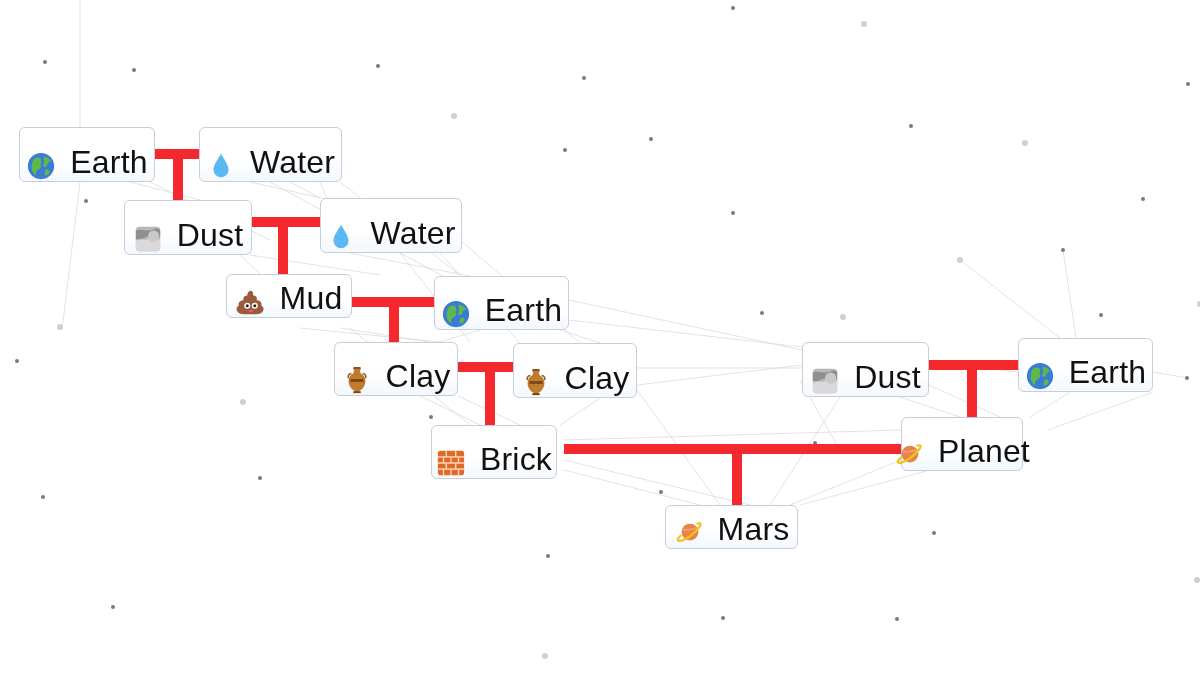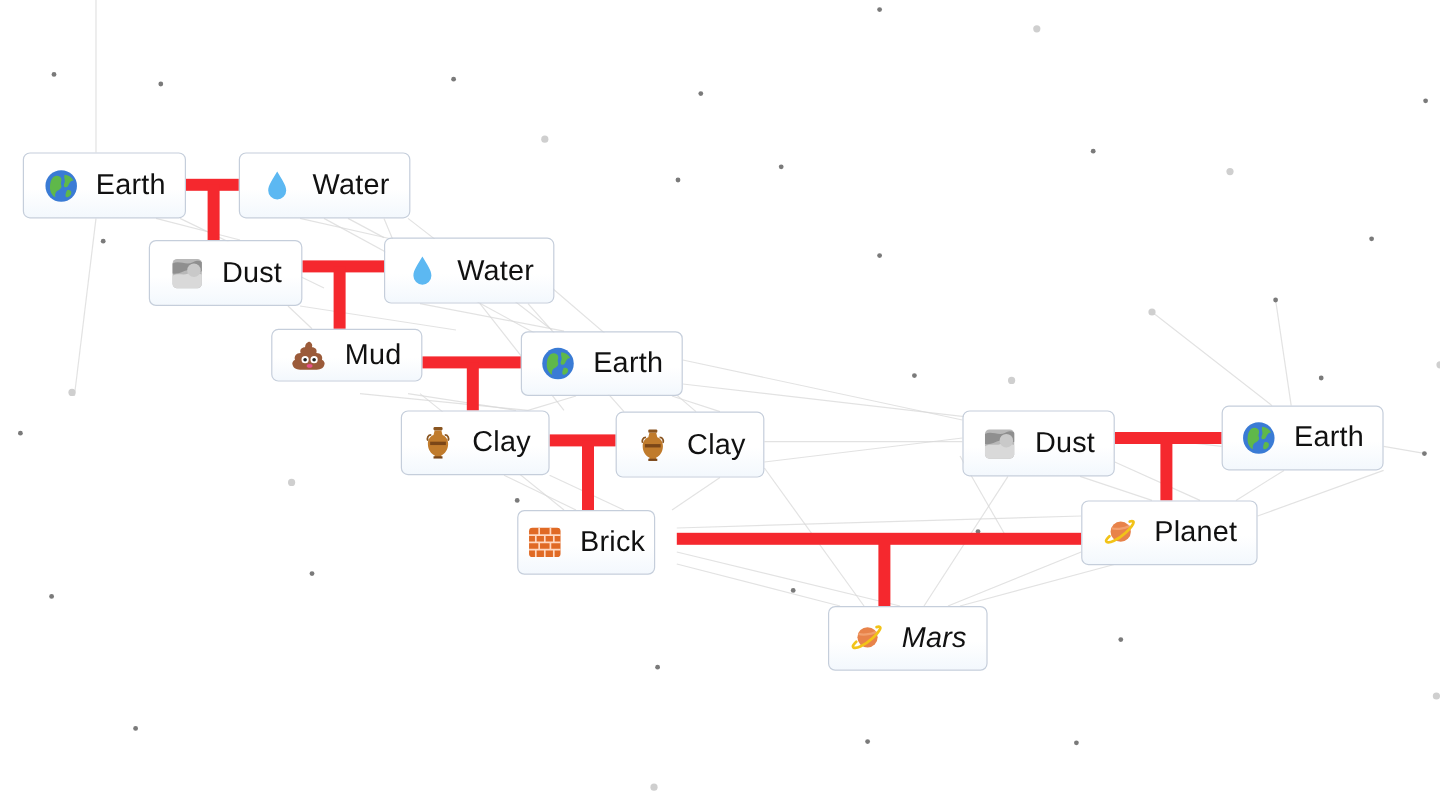--- a/index.html
+++ b/index.html
@@ -20,28 +20,28 @@
   #bg-svg, #link-svg {
     position: absolute;
     left: 0; top: 0;
     width: 1200px; height: 675px;
     pointer-events: none;
   }
   .item {
     position: absolute;
     box-sizing: border-box;
     display: flex;
-    align-items: center;
+    align-items: flex-end;
     justify-content: center;
     gap: 14px;
     border: 1px solid #c5cedb;
     border-radius: 6px;
     background: linear-gradient(180deg, #ffffff 0%, #ffffff 55%, #f3f8fd 100%);
     color: #111111;
-    font-size: 24px;
+    font-size: 32px;
     font-weight: 500;
     cursor: pointer;
     user-select: none;
     z-index: 3;
   }
   .item .emoji {
     width: 30px;
     height: 30px;
     display: inline-flex;
     align-items: center;
@@ -241,21 +241,21 @@
   <svg viewBox="0 0 32 32">
             <rect x="12" y="2" width="8" height="3" rx="1" fill="#8a5520"></rect>
             <path d="M13 5h6l1 4c3 1 5 4 5 8 0 5-3 9-6 10v2h-6v-2c-3-1-6-5-6-10 0-4 2-7 5-8z" fill="#c07b2c"></path>
             <path d="M10 9c-3 0-4 3-3 5M22 9c3 0 4 3 3 5" stroke="#8a5520" stroke-width="1.6" fill="none"></path>
             <rect x="9" y="15" width="14" height="3" fill="#7a4618"></rect>
             <rect x="12" y="28" width="8" height="2" fill="#7a4618"></rect>
           </svg>
 </span>
         <span class="label">Clay</span>
       </div>
-      <div class="item" style="left: 431px; top: 425px; width: 115px; height: 54px;">
+      <div class="item" style="left: 431px; top: 425px; width: 126px; height: 54px;">
         <span class="emoji">
   <svg viewBox="0 0 32 32">
             <rect x="2" y="3" width="28" height="26" rx="3" fill="#e06a25"></rect>
             <g stroke="#ffd8c0" stroke-width="1.5">
               <line x1="2" y1="9.5" x2="30" y2="9.5"></line>
               <line x1="2" y1="16" x2="30" y2="16"></line>
               <line x1="2" y1="22.5" x2="30" y2="22.5"></line>
               <line x1="11" y1="3" x2="11" y2="9.5"></line>
               <line x1="21" y1="3" x2="21" y2="9.5"></line>
               <line x1="16" y1="9.5" x2="16" y2="16"></line>
@@ -286,31 +286,31 @@
         <span class="emoji">
   <svg viewBox="0 0 32 32">
             <circle cx="16" cy="16" r="14" fill="#3a7bd5"></circle>
             <path d="M9 8c3-2 6-1 7 1s-1 4 0 6-1 4-3 5-3 4-2 6c-3-1-5-5-5-9s1-7 3-9z" fill="#5fb84a"></path>
             <path d="M19 6c3 0 6 2 8 5-2 0-3 1-4 3s-1 3-3 3-2-2-1-4-1-4 0-7z" fill="#5fb84a"></path>
             <path d="M21 20c2-1 4 0 4 2s-2 4-4 4-1-4 0-6z" fill="#5fb84a"></path>
           </svg>
 </span>
         <span class="label">Earth</span>
       </div>
-      <div class="item" style="left: 901px; top: 417px; width: 147px; height: 54px;">
+      <div class="item" style="left: 901px; top: 417px; width: 122px; height: 54px;">
         <span class="emoji">
   <svg viewBox="0 0 32 32">
             <circle cx="17" cy="15" r="9" fill="#e8834a"></circle>
             <path d="M9 12c3 1 10 1 16-2" stroke="#f2a06e" stroke-width="2" fill="none"></path>
             <path d="M25 6c3-1 4 0 3 2-2 4-10 12-17 15-4 2-7 2-7 0 0-1 1-2 3-4" stroke="#f2c318" stroke-width="2.4" fill="none" stroke-linecap="round"></path>
           </svg>
 </span>
         <span class="label">Planet</span>
       </div>
-      <div class="item" style="left: 690px; top: 505px; width: 133px; height: 54px; font-style: italic;">
+      <div class="item" style="left: 665px; top: 505px; width: 133px; height: 44px;">
         <span class="emoji">
   <svg viewBox="0 0 32 32">
             <circle cx="17" cy="15" r="9" fill="#e8834a"></circle>
             <path d="M9 12c3 1 10 1 16-2" stroke="#f2a06e" stroke-width="2" fill="none"></path>
             <path d="M25 6c3-1 4 0 3 2-2 4-10 12-17 15-4 2-7 2-7 0 0-1 1-2 3-4" stroke="#f2c318" stroke-width="2.4" fill="none" stroke-linecap="round"></path>
           </svg>
 </span>
         <span class="label">Mars</span>
       </div>
     </div>

